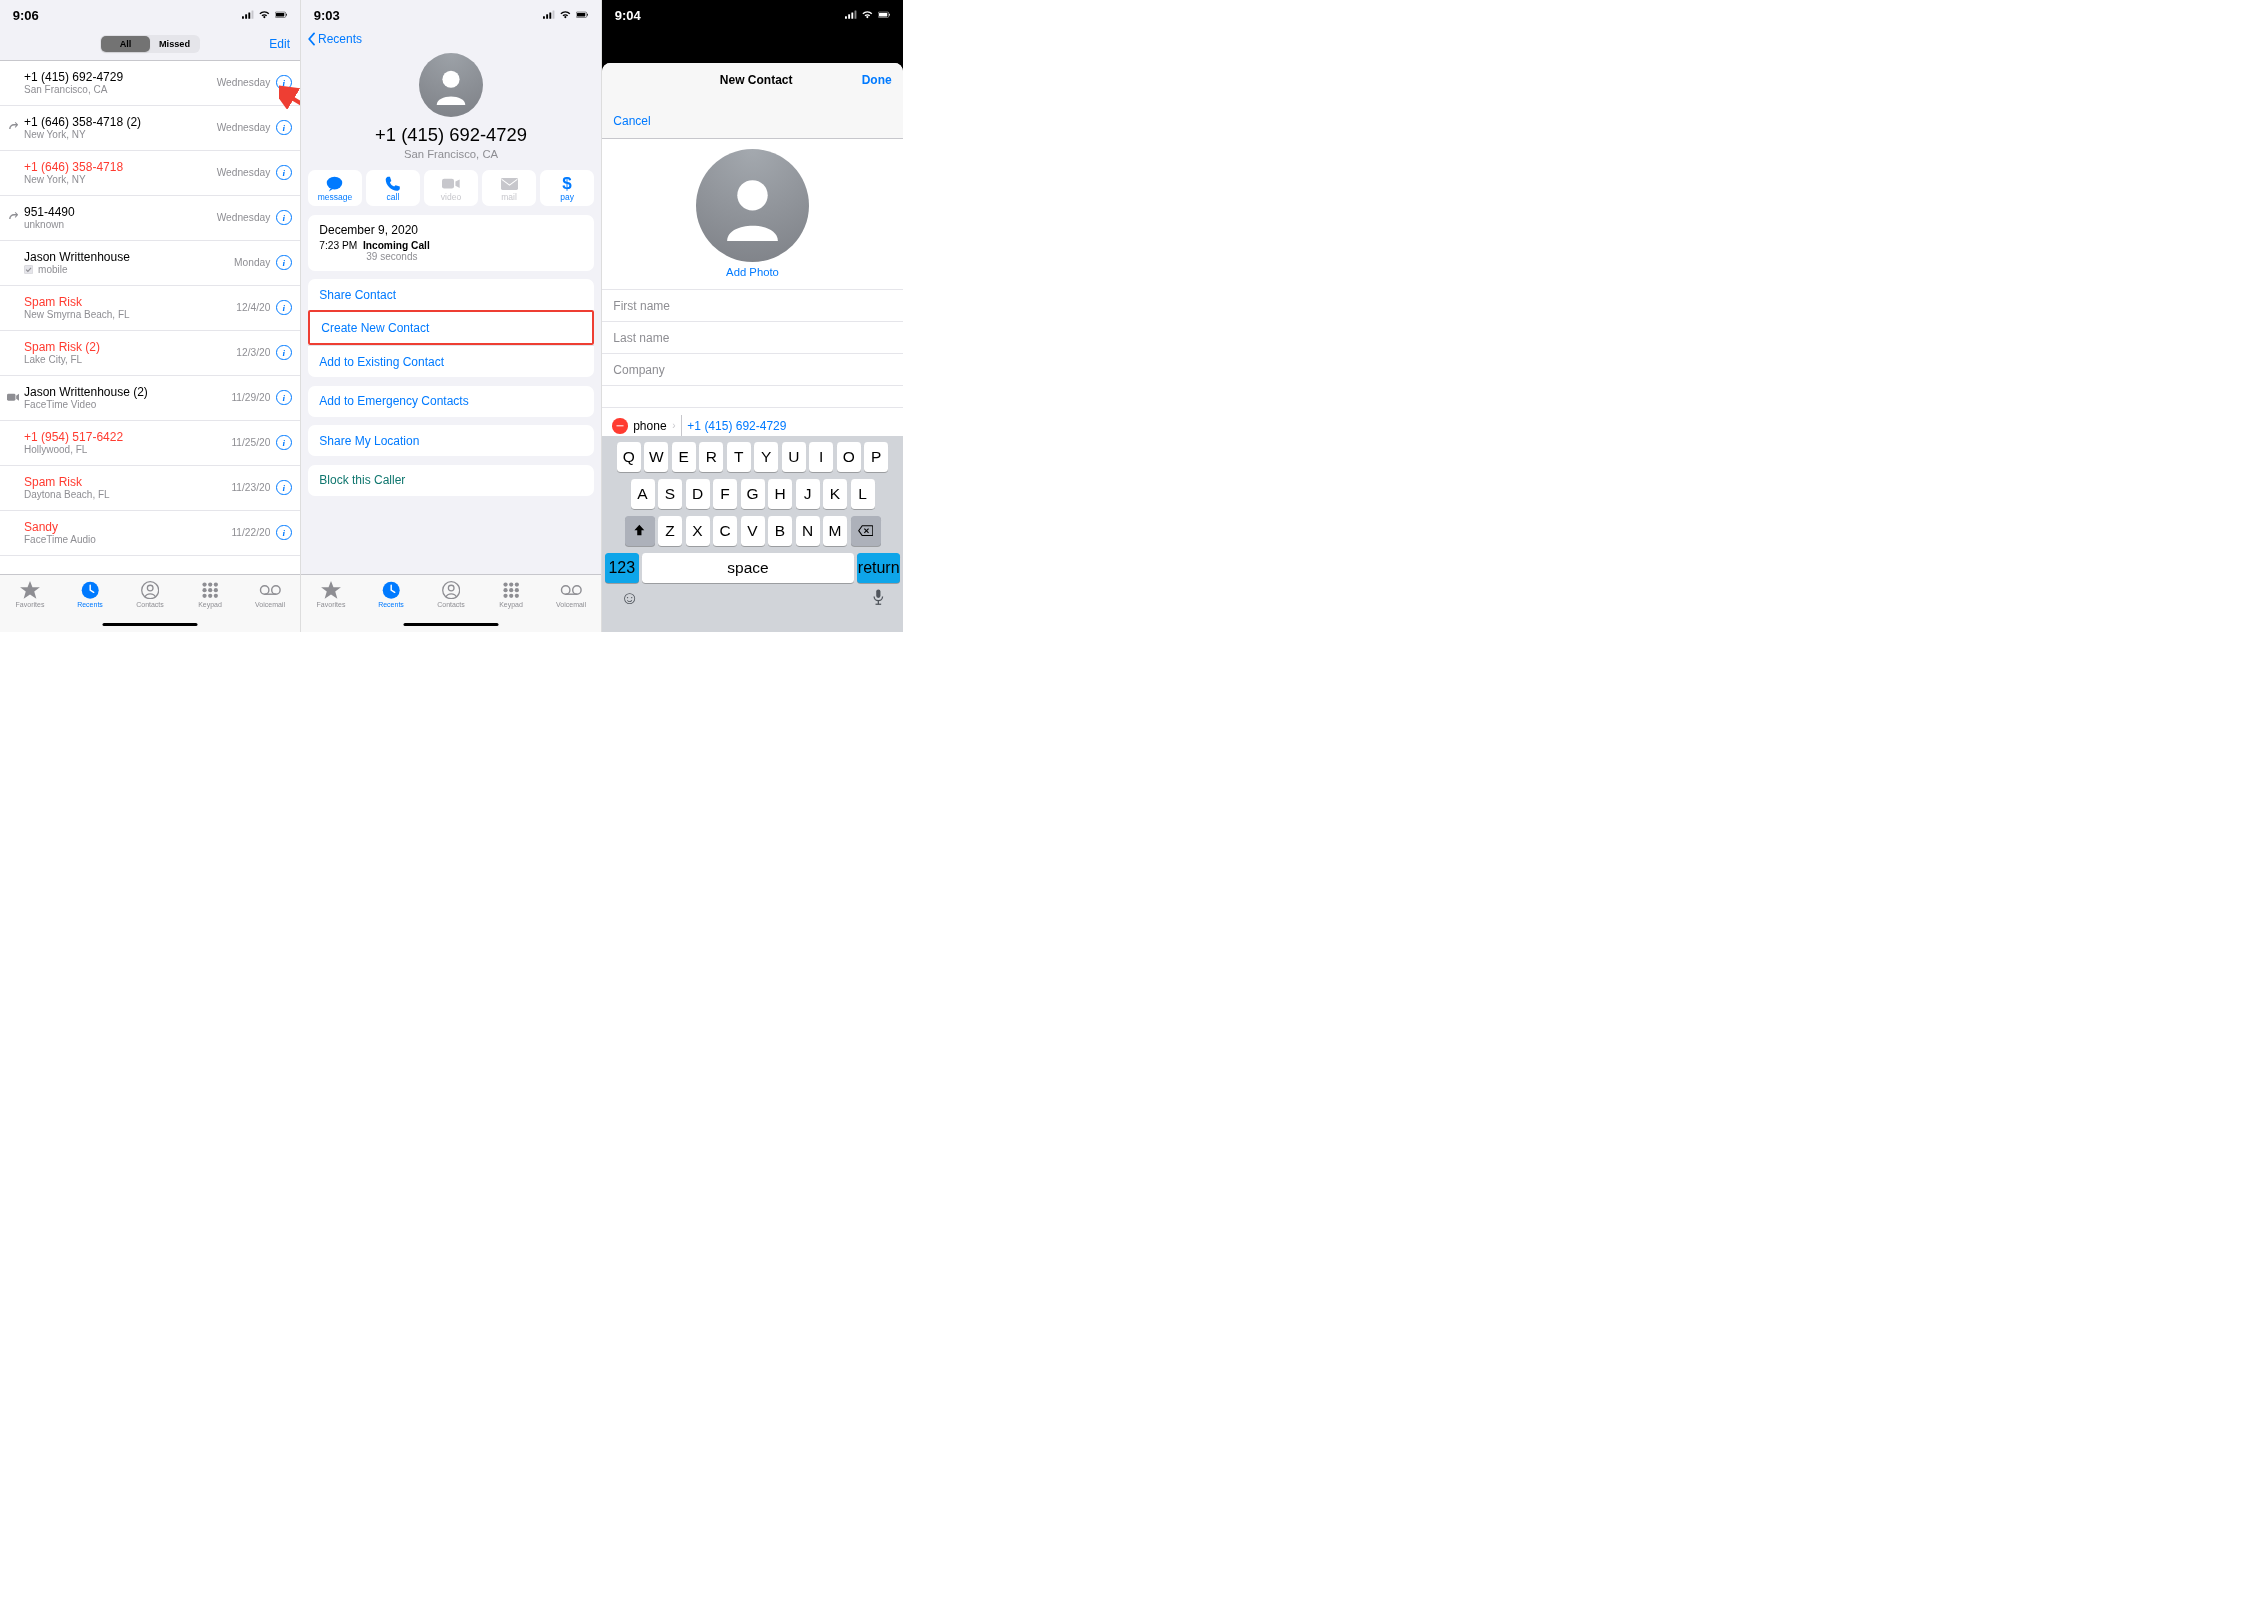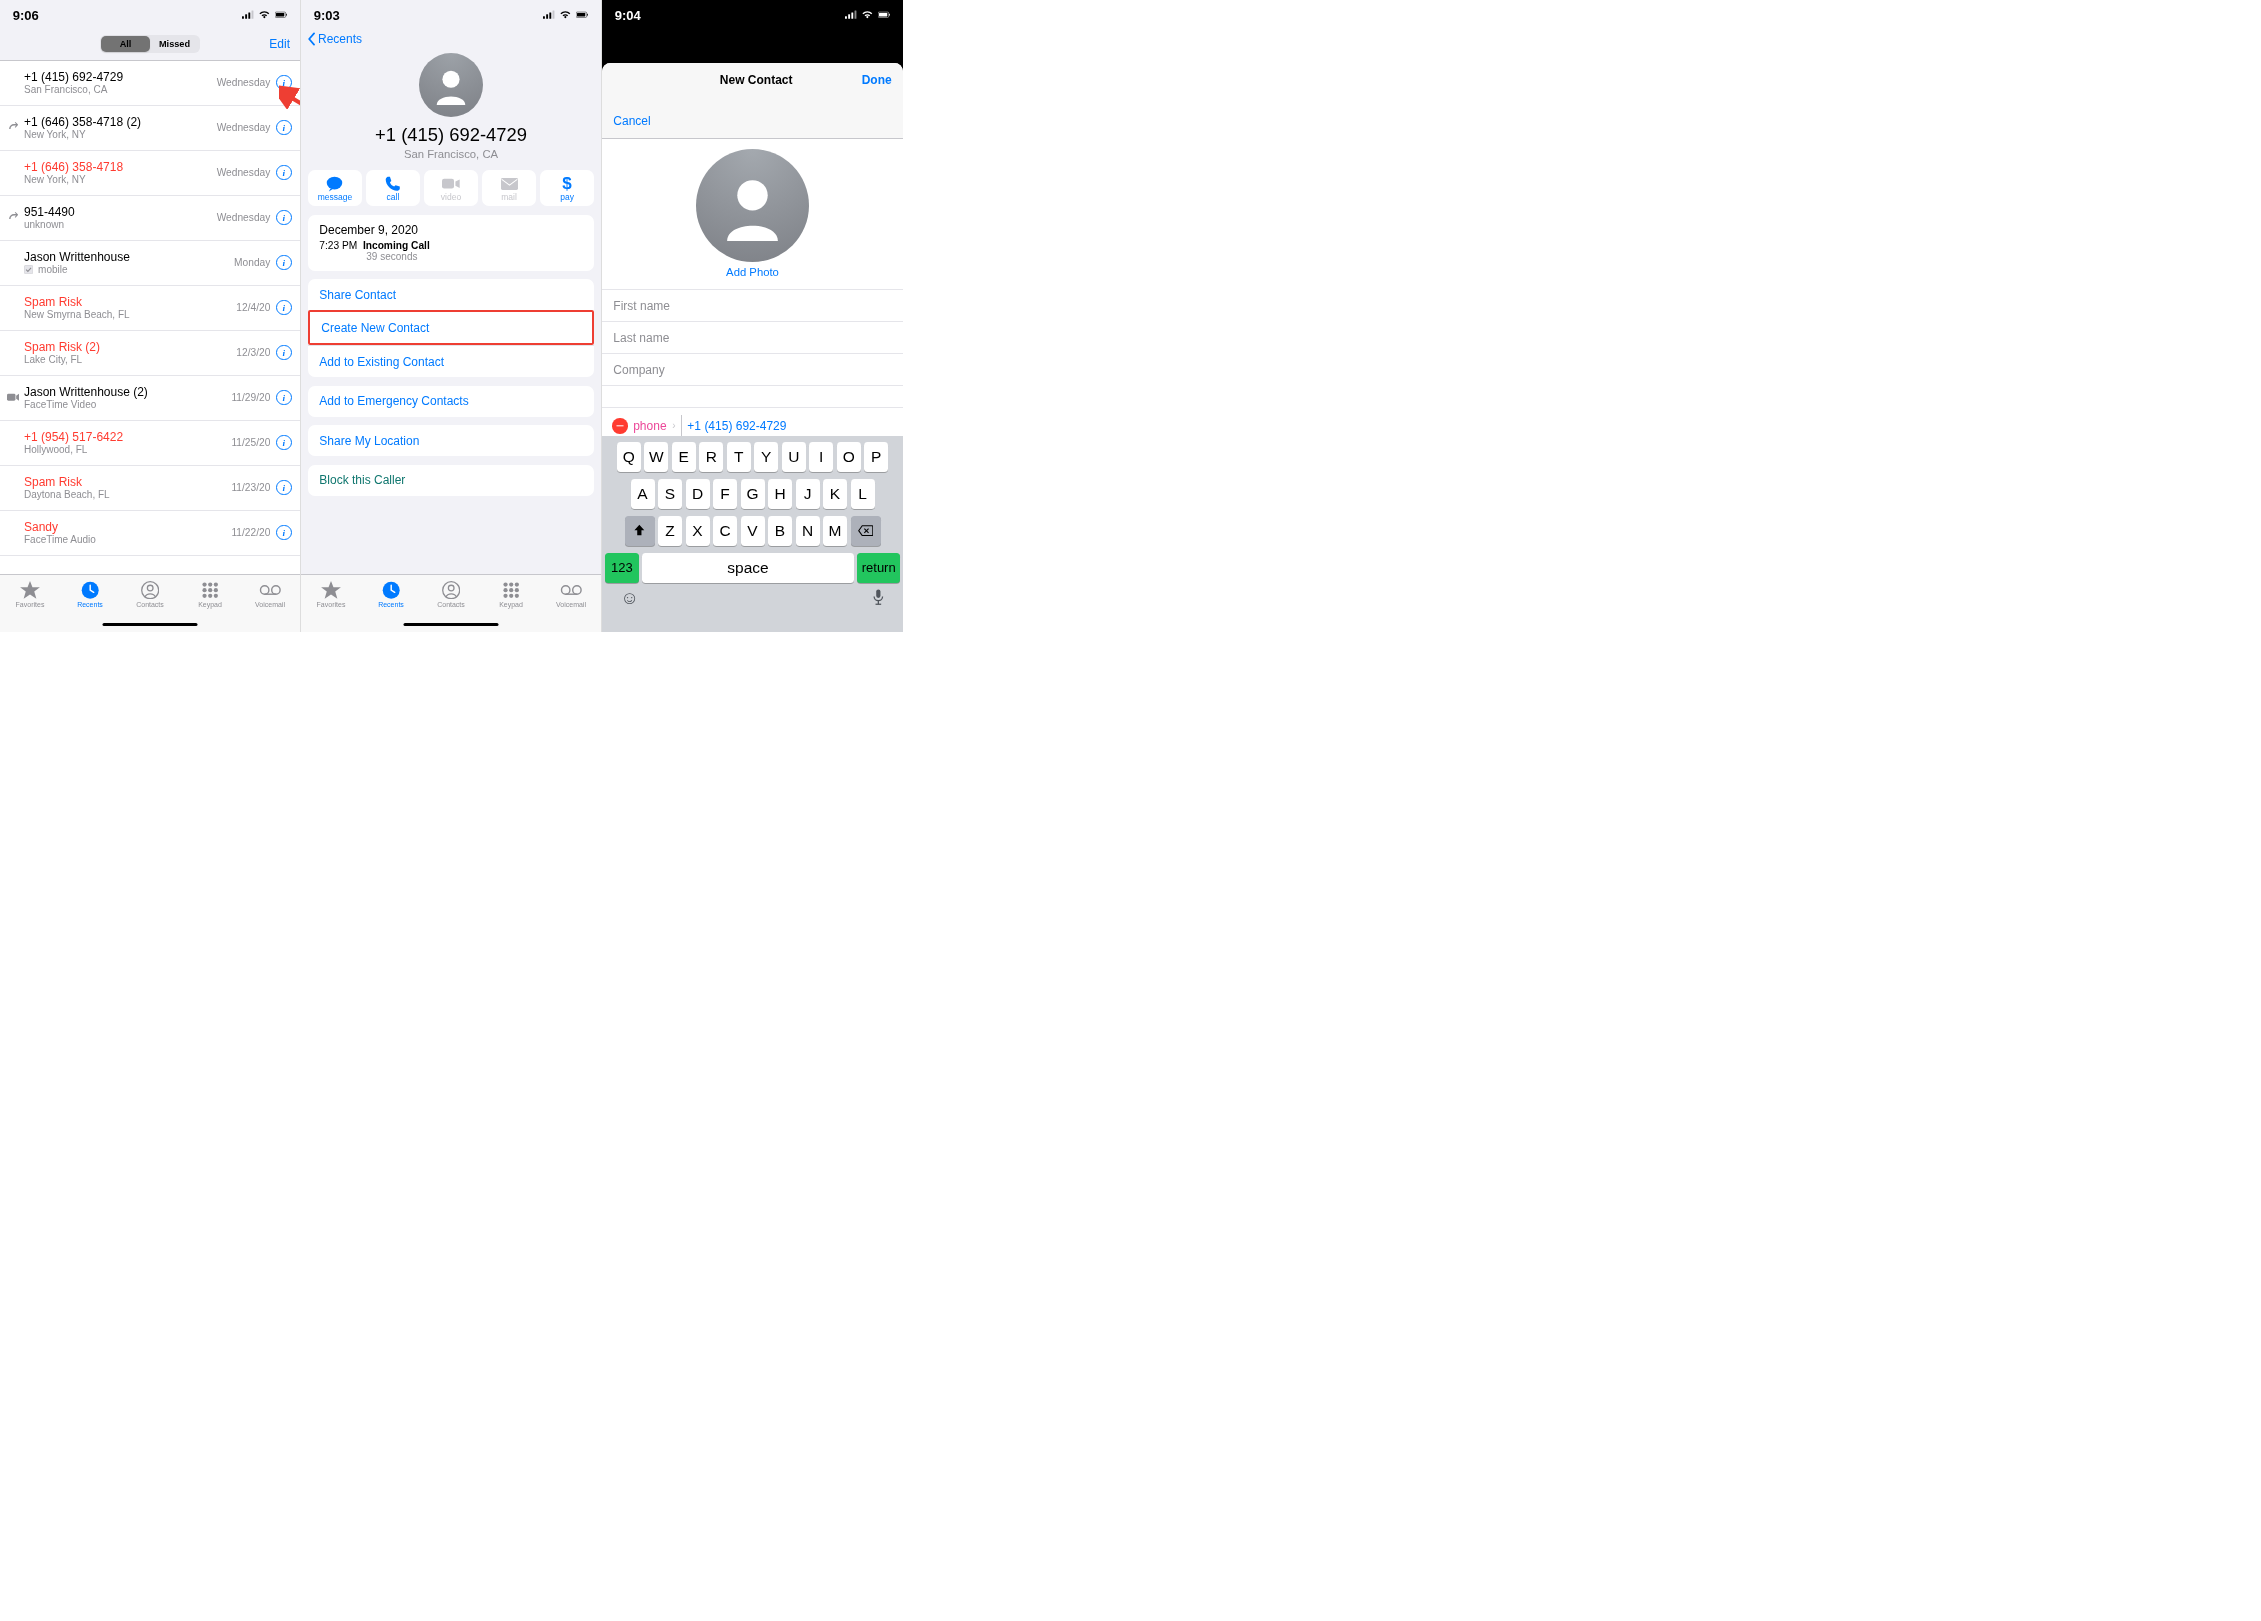--- a/index.html
+++ b/index.html
@@ -71,28 +71,28 @@
   .s3-done { color:#007aff; font-weight:600; }
   .s3-body { background:#fff; flex:1; overflow:hidden; }
   .avatar-xl { width:113px; height:113px; border-radius:50%; background: radial-gradient(circle at 50% 0%, #a4a9af,#7d8086); margin: 10px auto 4.2px; display:flex; align-items:center; justify-content:center; }
   .add-photo { text-align:center; font-size:11.3px; color:#007aff; margin-bottom: 11.3px; }
   .input-field { padding: 8.5px 11.3px; font-size:12px; color:#8e8e93; border-bottom:0.4px solid #e5e5ea; }
   .input-field.first { border-top:0.4px solid #e5e5ea; }
   .phone-row-edit { display:flex; align-items:center; padding: 7px 10px; gap: 5.7px; border-top:0.4px solid #e5e5ea; border-bottom:0.4px solid #e5e5ea; margin-top: 21px; }
   .remove-circ { width:15.5px; height:15.5px; background:#ff3b30; border-radius:50%; position:relative; flex-shrink:0;}
   .remove-circ::after { content:""; position:absolute; top:50%; left:50%; transform:translate(-50%,-50%); width:7px; height:1.4px; background:#fff; }
   .chev7 { color:#c7c7cc; font-size:10px; }
-  .phone-label-val { color:#ec4899; font-size:12px; }
+  .phone-label-val { color:#000000; font-size:12px; }
   .vsep { width:0.4px; height:21px; background:#c7c7cc; }
   .phone-val { color:#007aff; font-size:12px; flex:1; }
 
   .keyboard { height: 196px; background:#d1d4d9; padding: 5.7px 2.8px; }
   .krow { display:flex; gap:3.5px; justify-content:center; margin-bottom: 7px; }
   .key { background:#fff; border-radius:3.5px; height:30px; width:24px; display:flex; align-items:center; justify-content:center; font-size:15.5px; box-shadow: 0 0.7px 0 #898b8d; }
-  .key.fn { background:#22c55e; font-size:13px; }
+  .key.fn { background:#0ea5e9; font-size:16px; }
   .key.space { flex:1; }
   .key.shift, .key.bksp { background:#adb1ba; width:30px; }
   .kbottom { display:flex; gap:3.5px; margin-bottom:0; }
   .krow.emoji { justify-content:space-between; padding: 0 15.5px; align-items:center; height:30px;}
 </style>
 </head>
 <body>
 
 <div class="screens">
 

